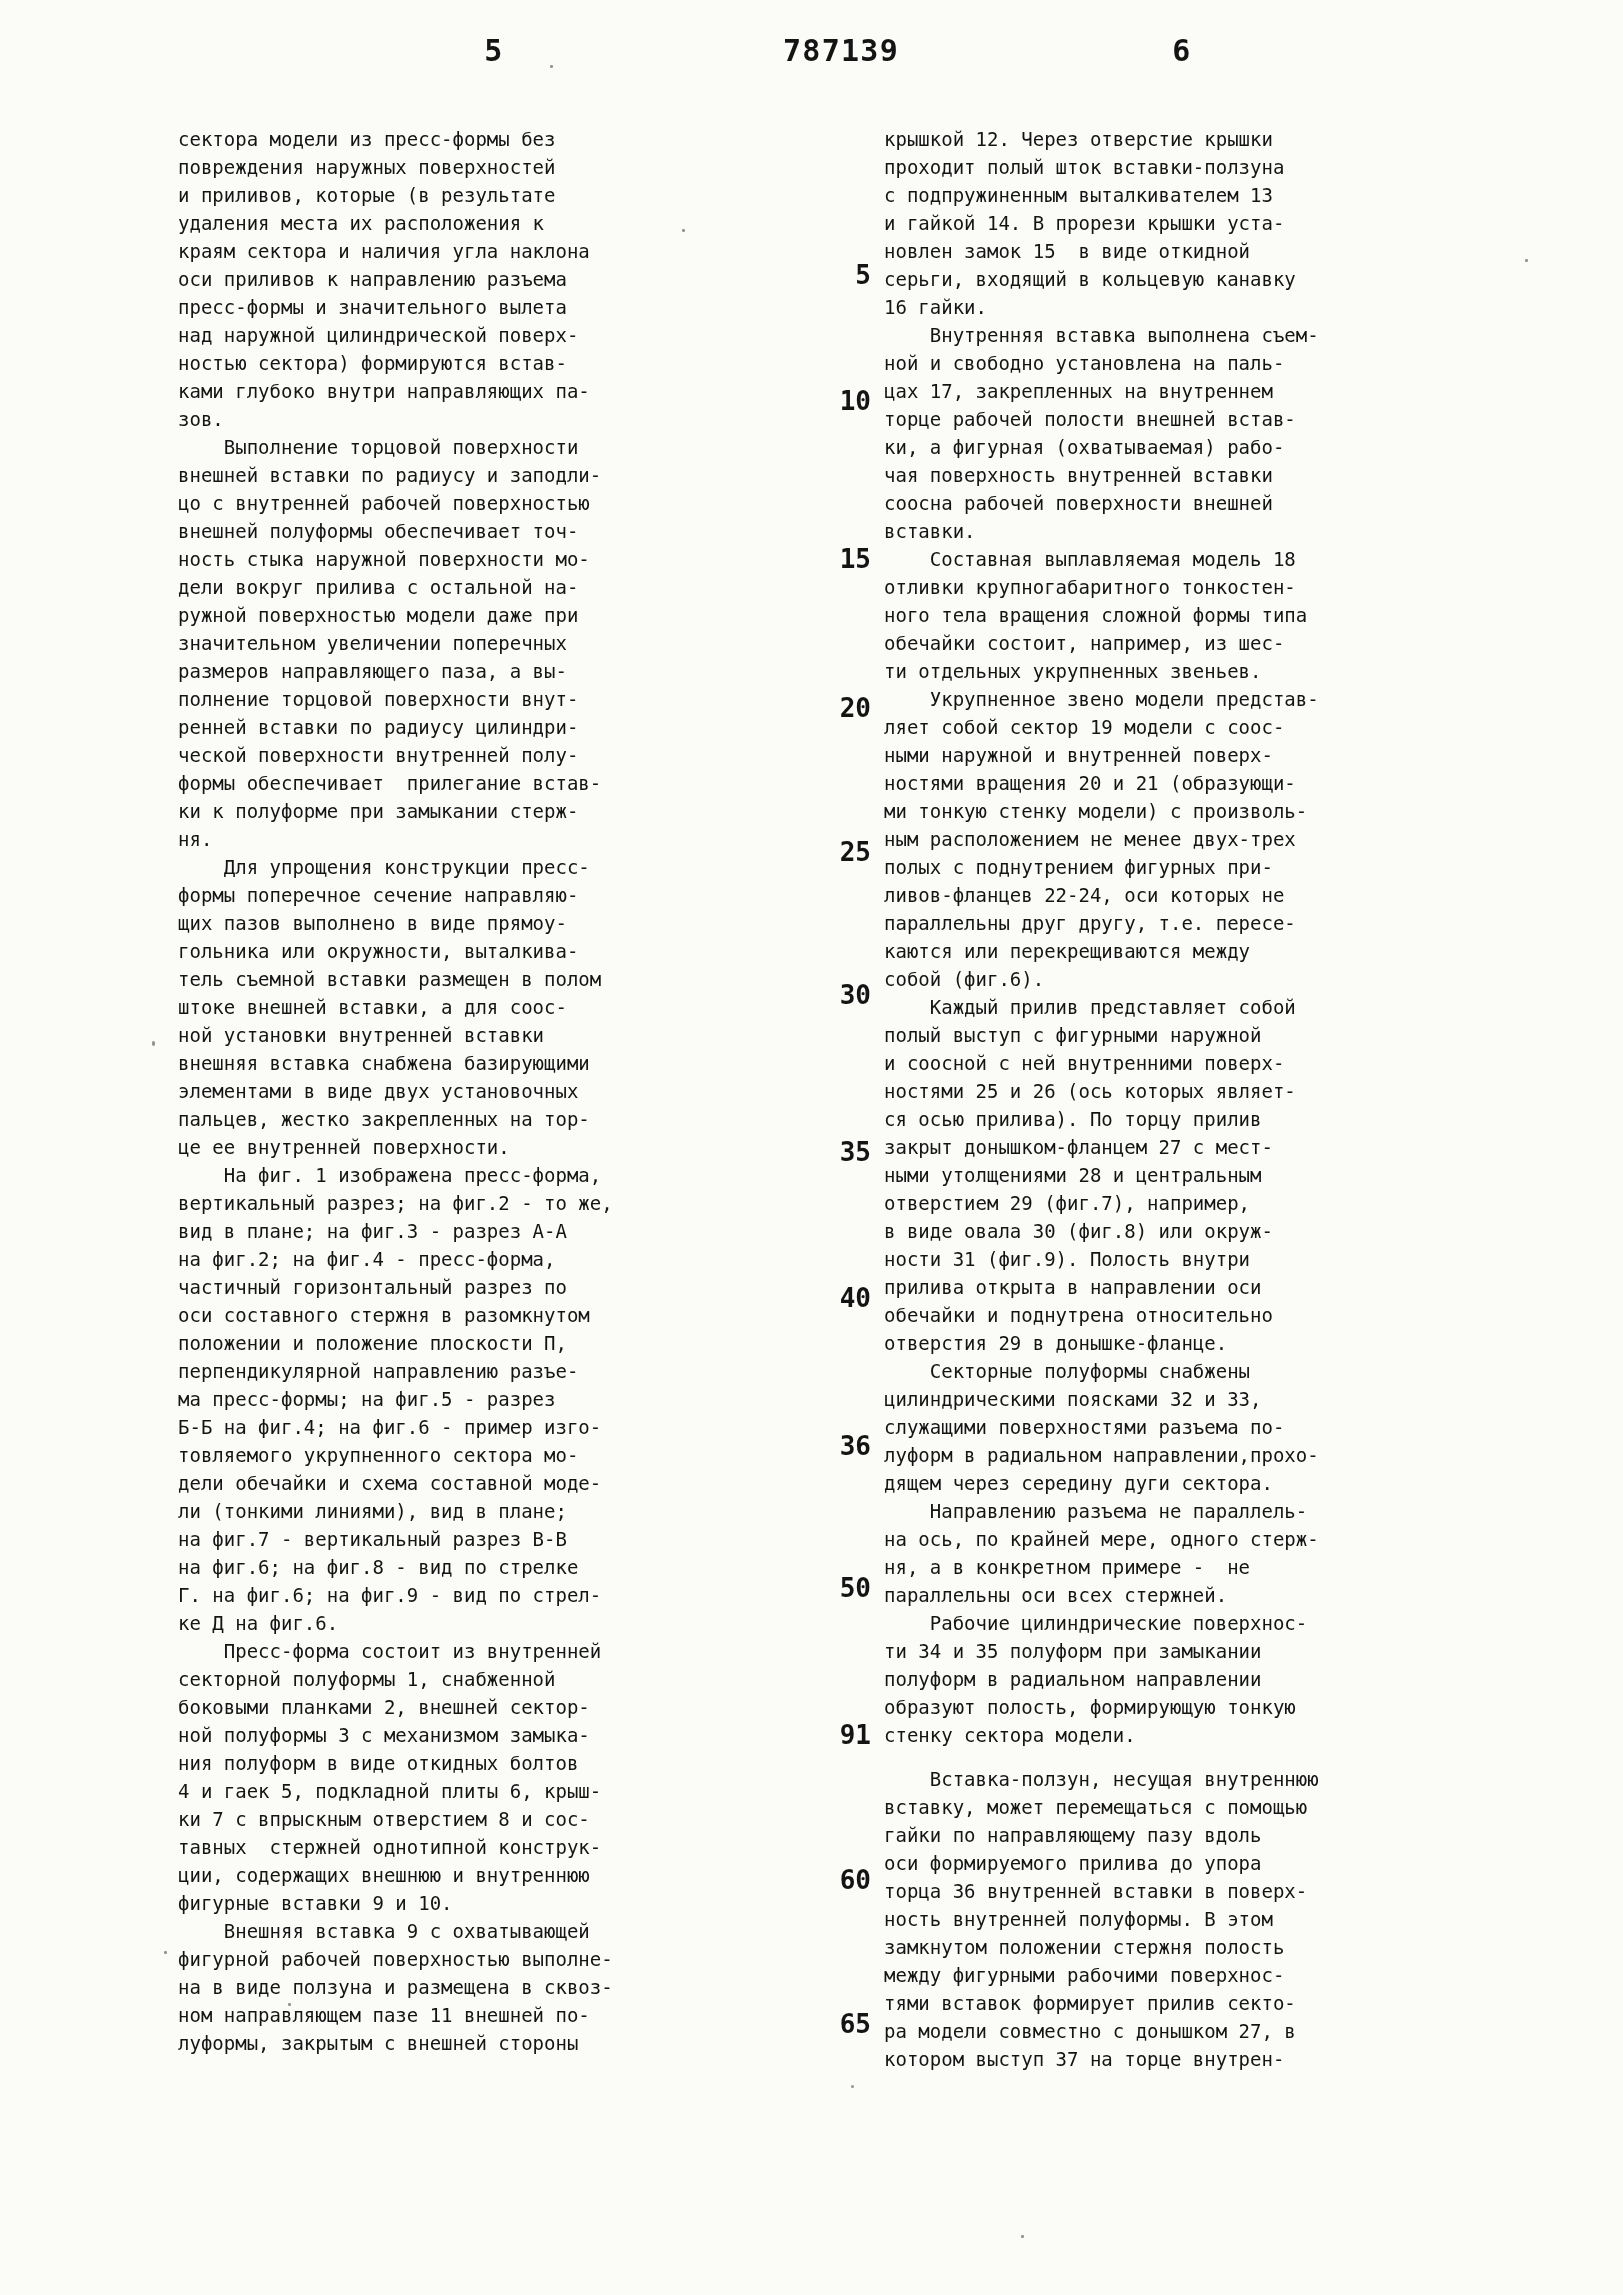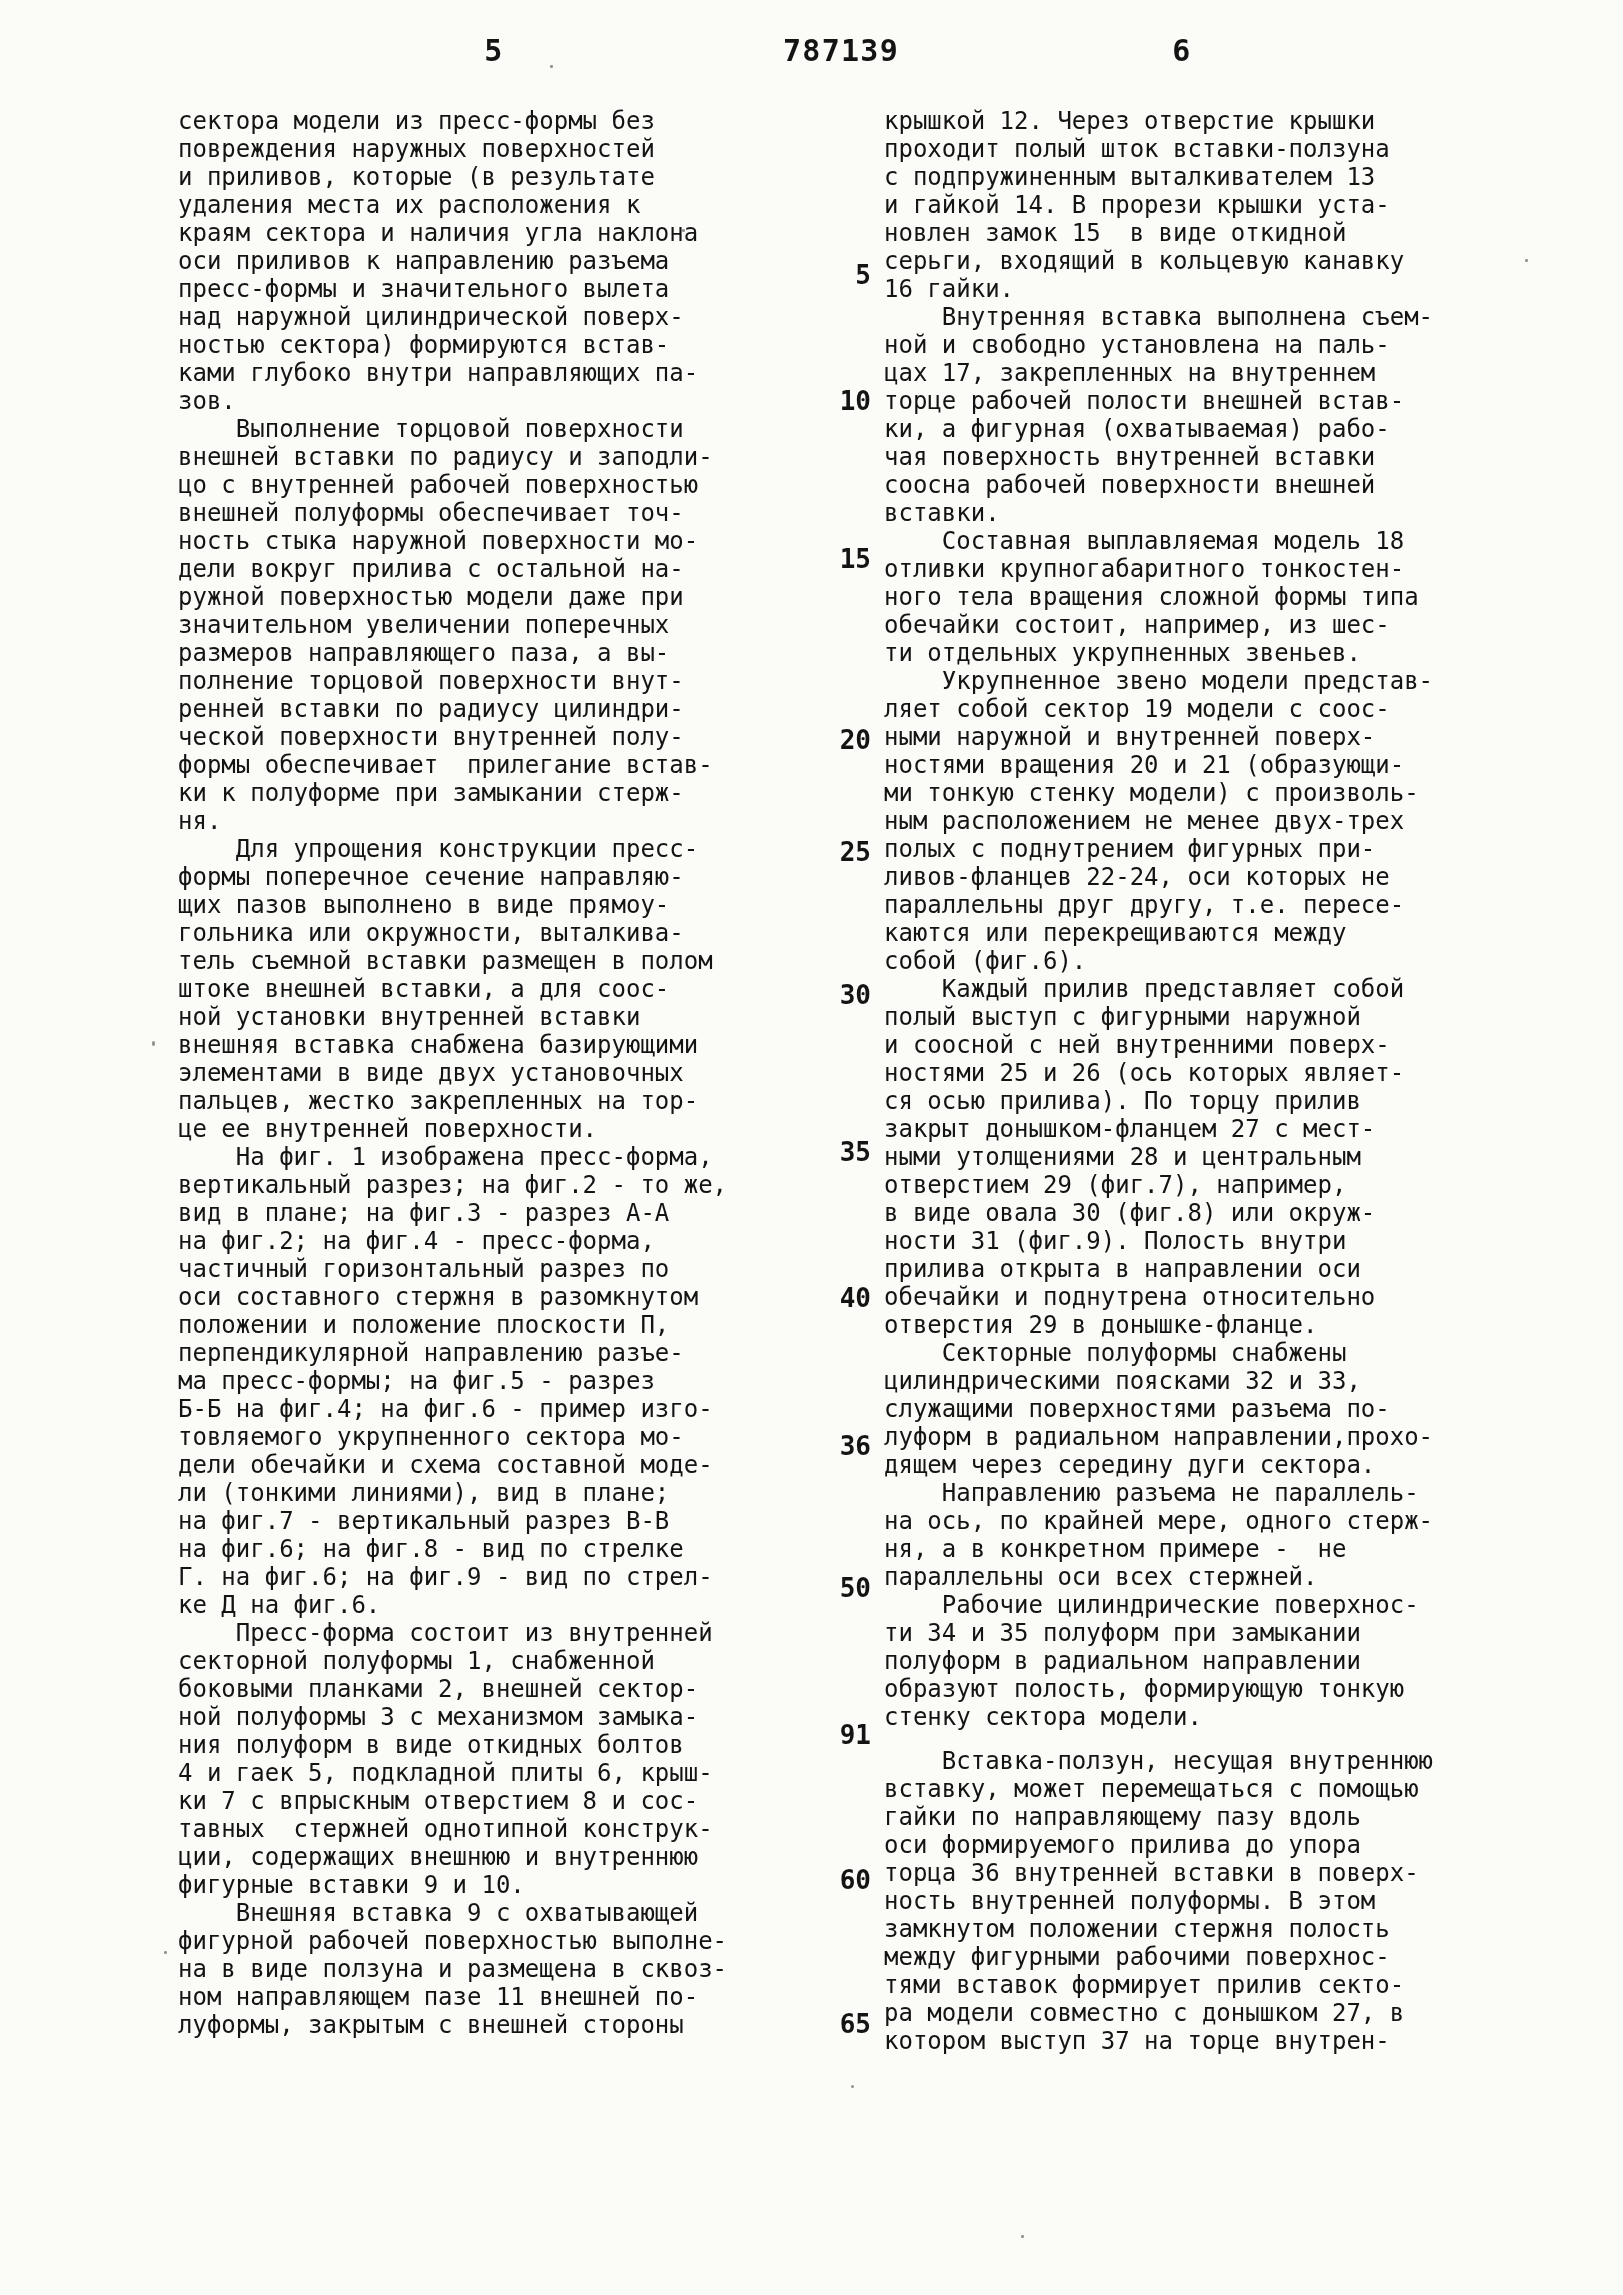--- a/index.html
+++ b/index.html
@@ -15,22 +15,22 @@
     position:absolute; top:33px;
     font-size:30px; font-weight:bold;
     transform:translateX(-50%);
     letter-spacing:1.3px;
     white-space:nowrap;
   }
   .hdr-left  { left:494px; }
   .hdr-mid   { left:841px; }
   .hdr-right { left:1182px; }
   .column {
-    position:absolute; top:107px;
-    font-size:24px; line-height:28px;
+    position:absolute; top:125px;
+    font-size:19px; line-height:28px;
     white-space:pre;
   }
   .col-left  { left:178px;  width:615px; }
   .col-right { left:884px; width:628px; }
   .text-line { height:28px; }
   .para-gap  { margin-top:16px; }
   .marker {
     position:absolute;
     left:819px; width:52px;
     text-align:right;
@@ -60,21 +60,21 @@
   <div class="header-num hdr-right">6</div>
 
   <div class="column col-left"><div class="text-line">сектора модели из пресс-формы без</div><div class="text-line">повреждения наружных поверхностей</div><div class="text-line">и приливов, которые (в результате</div><div class="text-line">удаления места их расположения к</div><div class="text-line">краям сектора и наличия угла наклона</div><div class="text-line">оси приливов к направлению разъема</div><div class="text-line">пресс-формы и значительного вылета</div><div class="text-line">над наружной цилиндрической поверх-</div><div class="text-line">ностью сектора) формируются встав-</div><div class="text-line">ками глубоко внутри направляющих па-</div><div class="text-line">зов.</div><div class="text-line">    Выполнение торцовой поверхности</div><div class="text-line">внешней вставки по радиусу и заподли-</div><div class="text-line">цо с внутренней рабочей поверхностью</div><div class="text-line">внешней полуформы обеспечивает точ-</div><div class="text-line">ность стыка наружной поверхности мо-</div><div class="text-line">дели вокруг прилива с остальной на-</div><div class="text-line">ружной поверхностью модели даже при</div><div class="text-line">значительном увеличении поперечных</div><div class="text-line">размеров направляющего паза, а вы-</div><div class="text-line">полнение торцовой поверхности внут-</div><div class="text-line">ренней вставки по радиусу цилиндри-</div><div class="text-line">ческой поверхности внутренней полу-</div><div class="text-line">формы обеспечивает  прилегание встав-</div><div class="text-line">ки к полуформе при замыкании стерж-</div><div class="text-line">ня.</div><div class="text-line">    Для упрощения конструкции пресс-</div><div class="text-line">формы поперечное сечение направляю-</div><div class="text-line">щих пазов выполнено в виде прямоу-</div><div class="text-line">гольника или окружности, выталкива-</div><div class="text-line">тель съемной вставки размещен в полом</div><div class="text-line">штоке внешней вставки, а для соос-</div><div class="text-line">ной установки внутренней вставки</div><div class="text-line">внешняя вставка снабжена базирующими</div><div class="text-line">элементами в виде двух установочных</div><div class="text-line">пальцев, жестко закрепленных на тор-</div><div class="text-line">це ее внутренней поверхности.</div><div class="text-line">    На фиг. 1 изображена пресс-форма,</div><div class="text-line">вертикальный разрез; на фиг.2 - то же,</div><div class="text-line">вид в плане; на фиг.3 - разрез А-А</div><div class="text-line">на фиг.2; на фиг.4 - пресс-форма,</div><div class="text-line">частичный горизонтальный разрез по</div><div class="text-line">оси составного стержня в разомкнутом</div><div class="text-line">положении и положение плоскости П,</div><div class="text-line">перпендикулярной направлению разъе-</div><div class="text-line">ма пресс-формы; на фиг.5 - разрез</div><div class="text-line">Б-Б на фиг.4; на фиг.6 - пример изго-</div><div class="text-line">товляемого укрупненного сектора мо-</div><div class="text-line">дели обечайки и схема составной моде-</div><div class="text-line">ли (тонкими линиями), вид в плане;</div><div class="text-line">на фиг.7 - вертикальный разрез В-В</div><div class="text-line">на фиг.6; на фиг.8 - вид по стрелке</div><div class="text-line">Г. на фиг.6; на фиг.9 - вид по стрел-</div><div class="text-line">ке Д на фиг.6.</div><div class="text-line">    Пресс-форма состоит из внутренней</div><div class="text-line">секторной полуформы 1, снабженной</div><div class="text-line">боковыми планками 2, внешней сектор-</div><div class="text-line">ной полуформы 3 с механизмом замыка-</div><div class="text-line">ния полуформ в виде откидных болтов</div><div class="text-line">4 и гаек 5, подкладной плиты 6, крыш-</div><div class="text-line">ки 7 с впрыскным отверстием 8 и сос-</div><div class="text-line">тавных  стержней однотипной конструк-</div><div class="text-line">ции, содержащих внешнюю и внутреннюю</div><div class="text-line">фигурные вставки 9 и 10.</div><div class="text-line">    Внешняя вставка 9 с охватывающей</div><div class="text-line">фигурной рабочей поверхностью выполне-</div><div class="text-line">на в виде ползуна и размещена в сквоз-</div><div class="text-line">ном направляющем пазе 11 внешней по-</div><div class="text-line">луформы, закрытым с внешней стороны</div></div>
 
   <div class="column col-right"><div class="text-line">крышкой 12. Через отверстие крышки</div><div class="text-line">проходит полый шток вставки-ползуна</div><div class="text-line">с подпружиненным выталкивателем 13</div><div class="text-line">и гайкой 14. В прорези крышки уста-</div><div class="text-line">новлен замок 15  в виде откидной</div><div class="text-line">серьги, входящий в кольцевую канавку</div><div class="text-line">16 гайки.</div><div class="text-line">    Внутренняя вставка выполнена съем-</div><div class="text-line">ной и свободно установлена на паль-</div><div class="text-line">цах 17, закрепленных на внутреннем</div><div class="text-line">торце рабочей полости внешней встав-</div><div class="text-line">ки, а фигурная (охватываемая) рабо-</div><div class="text-line">чая поверхность внутренней вставки</div><div class="text-line">соосна рабочей поверхности внешней</div><div class="text-line">вставки.</div><div class="text-line">    Составная выплавляемая модель 18</div><div class="text-line">отливки крупногабаритного тонкостен-</div><div class="text-line">ного тела вращения сложной формы типа</div><div class="text-line">обечайки состоит, например, из шес-</div><div class="text-line">ти отдельных укрупненных звеньев.</div><div class="text-line">    Укрупненное звено модели представ-</div><div class="text-line">ляет собой сектор 19 модели с соос-</div><div class="text-line">ными наружной и внутренней поверх-</div><div class="text-line">ностями вращения 20 и 21 (образующи-</div><div class="text-line">ми тонкую стенку модели) с произволь-</div><div class="text-line">ным расположением не менее двух-трех</div><div class="text-line">полых с поднутрением фигурных при-</div><div class="text-line">ливов-фланцев 22-24, оси которых не</div><div class="text-line">параллельны друг другу, т.е. пересе-</div><div class="text-line">каются или перекрещиваются между</div><div class="text-line">собой (фиг.6).</div><div class="text-line">    Каждый прилив представляет собой</div><div class="text-line">полый выступ с фигурными наружной</div><div class="text-line">и соосной с ней внутренними поверх-</div><div class="text-line">ностями 25 и 26 (ось которых являет-</div><div class="text-line">ся осью прилива). По торцу прилив</div><div class="text-line">закрыт донышком-фланцем 27 с мест-</div><div class="text-line">ными утолщениями 28 и центральным</div><div class="text-line">отверстием 29 (фиг.7), например,</div><div class="text-line">в виде овала 30 (фиг.8) или окруж-</div><div class="text-line">ности 31 (фиг.9). Полость внутри</div><div class="text-line">прилива открыта в направлении оси</div><div class="text-line">обечайки и поднутрена относительно</div><div class="text-line">отверстия 29 в донышке-фланце.</div><div class="text-line">    Секторные полуформы снабжены</div><div class="text-line">цилиндрическими поясками 32 и 33,</div><div class="text-line">служащими поверхностями разъема по-</div><div class="text-line">луформ в радиальном направлении,прохо-</div><div class="text-line">дящем через середину дуги сектора.</div><div class="text-line">    Направлению разъема не параллель-</div><div class="text-line">на ось, по крайней мере, одного стерж-</div><div class="text-line">ня, а в конкретном примере -  не</div><div class="text-line">параллельны оси всех стержней.</div><div class="text-line">    Рабочие цилиндрические поверхнос-</div><div class="text-line">ти 34 и 35 полуформ при замыкании</div><div class="text-line">полуформ в радиальном направлении</div><div class="text-line">образуют полость, формирующую тонкую</div><div class="text-line">стенку сектора модели.</div><div class="text-line para-gap">    Вставка-ползун, несущая внутреннюю</div><div class="text-line">вставку, может перемещаться с помощью</div><div class="text-line">гайки по направляющему пазу вдоль</div><div class="text-line">оси формируемого прилива до упора</div><div class="text-line">торца 36 внутренней вставки в поверх-</div><div class="text-line">ность внутренней полуформы. В этом</div><div class="text-line">замкнутом положении стержня полость</div><div class="text-line">между фигурными рабочими поверхнос-</div><div class="text-line">тями вставок формирует прилив секто-</div><div class="text-line">ра модели совместно с донышком 27, в</div><div class="text-line">котором выступ 37 на торце внутрен-</div></div>
 
   <div id="gutter">
       <div class="marker" style="top: 261px;">5</div>
       <div class="marker" style="top: 387px;">10</div>
       <div class="marker" style="top: 545px;">15</div>
-      <div class="marker" style="top: 694px; margin-top: 32px;">20</div>
+      <div class="marker" style="top: 694px;">20</div>
       <div class="marker" style="top: 838px;">25</div>
       <div class="marker" style="top: 981px;">30</div>
       <div class="marker" style="top: 1138px;">35</div>
       <div class="marker" style="top: 1284px;">40</div>
       <div class="marker" style="top: 1432px;">36</div>
       <div class="marker" style="top: 1574px;">50</div>
       <div class="marker" style="top: 1721px;">91</div>
       <div class="marker" style="top: 1866px;">60</div>
       <div class="marker" style="top: 2010px;">65</div>
     </div>

